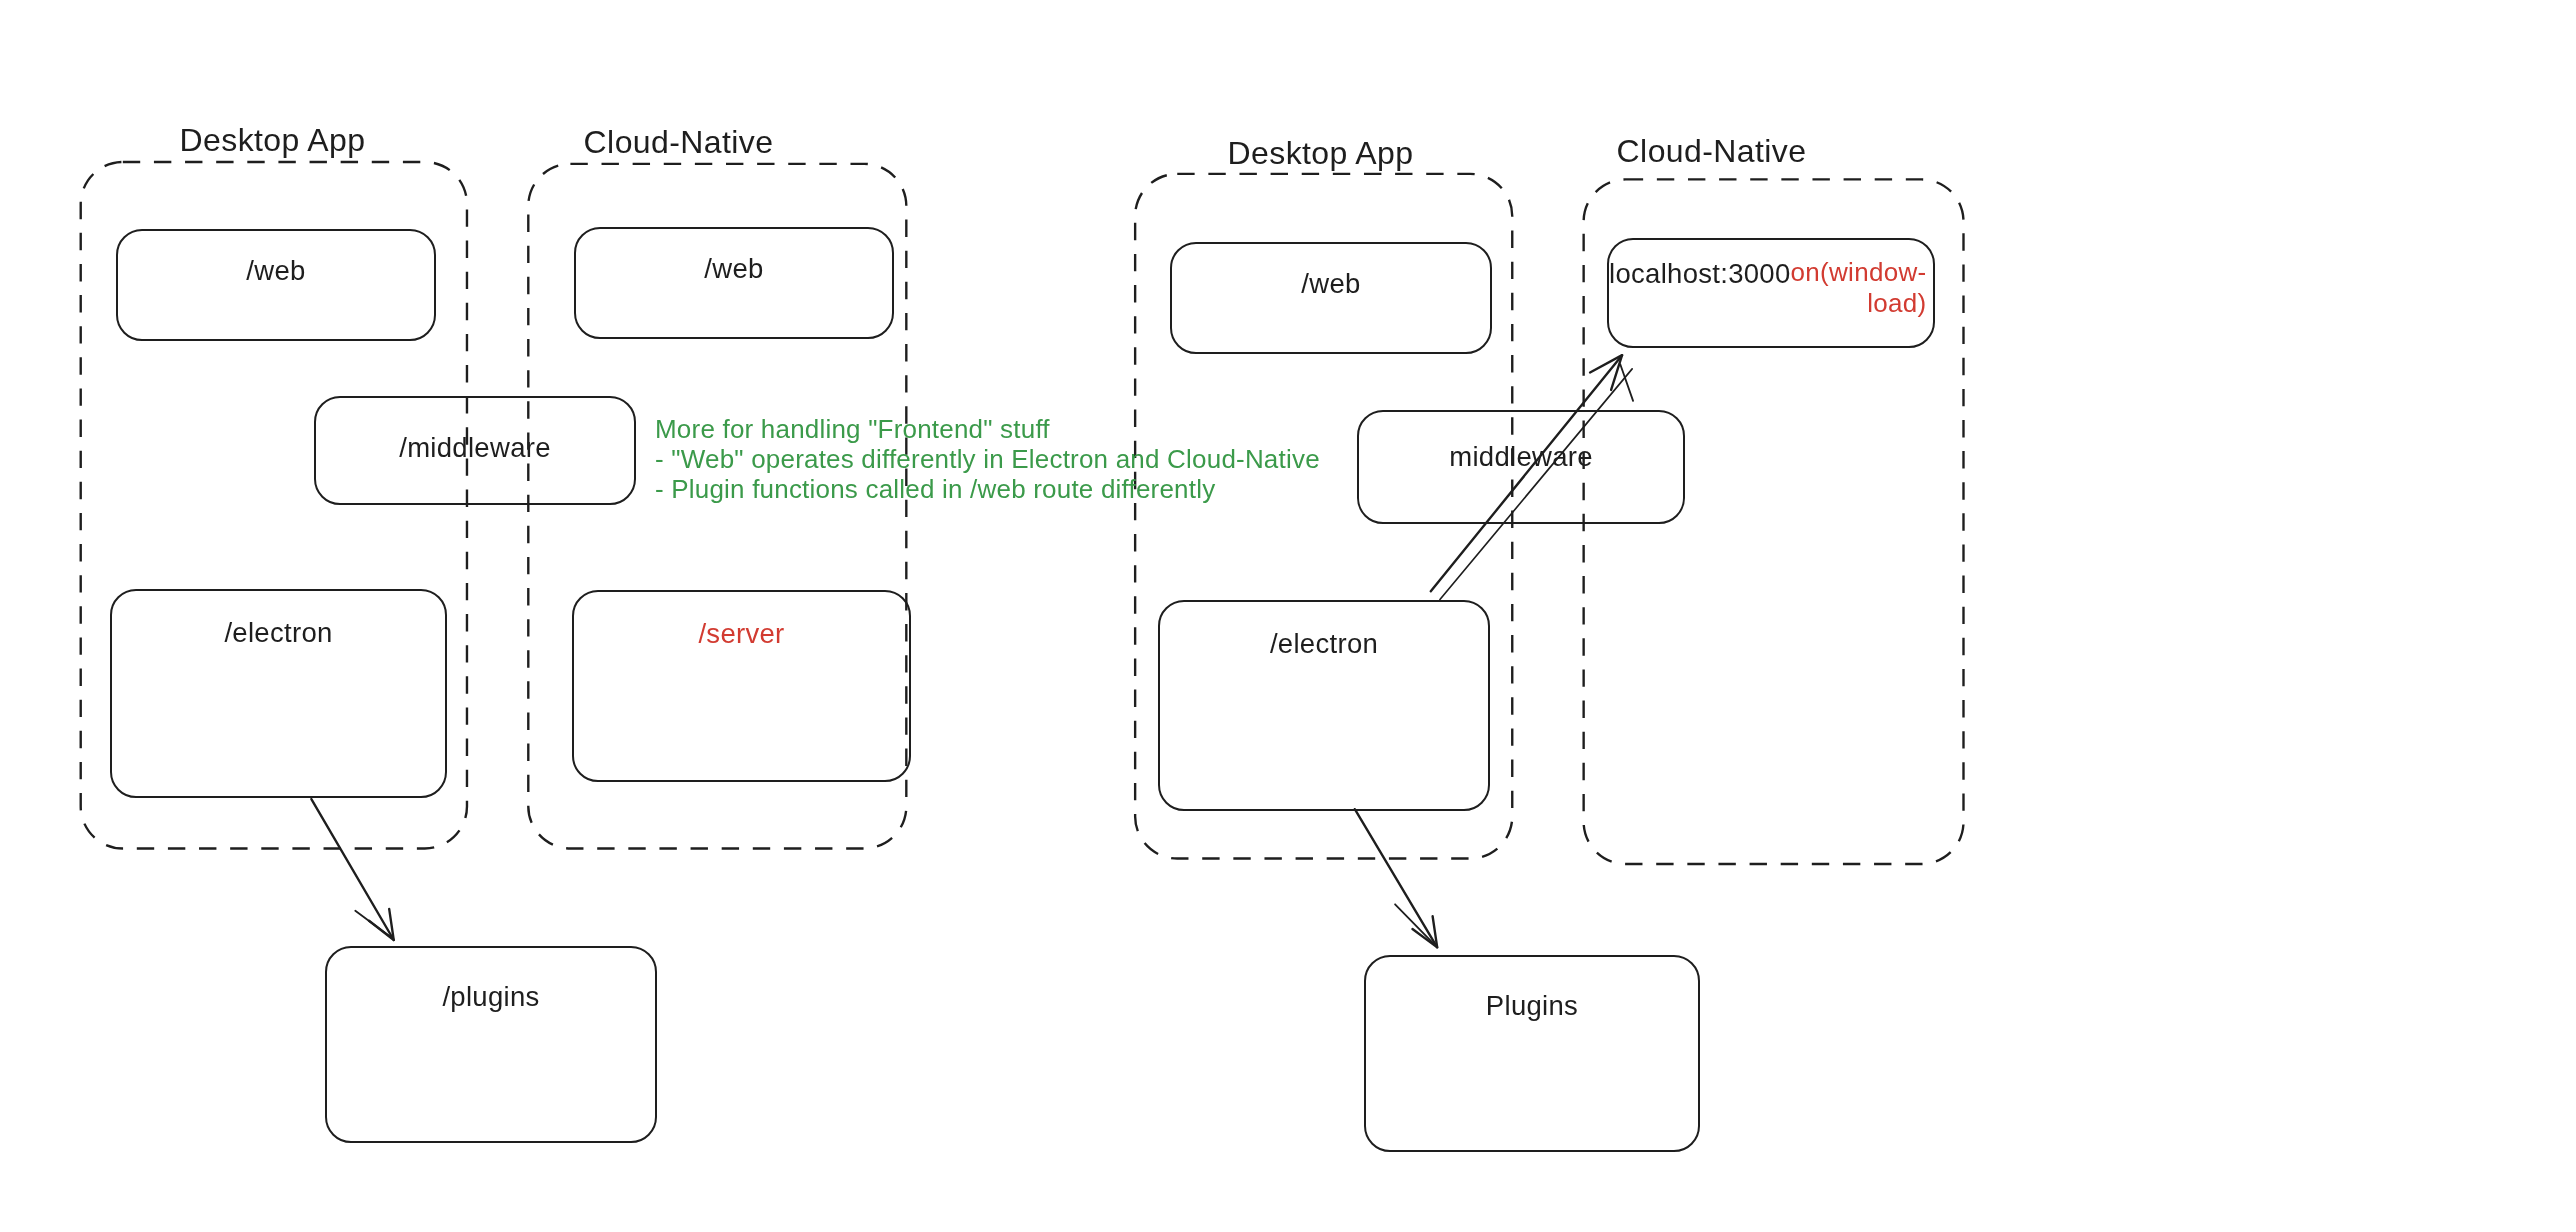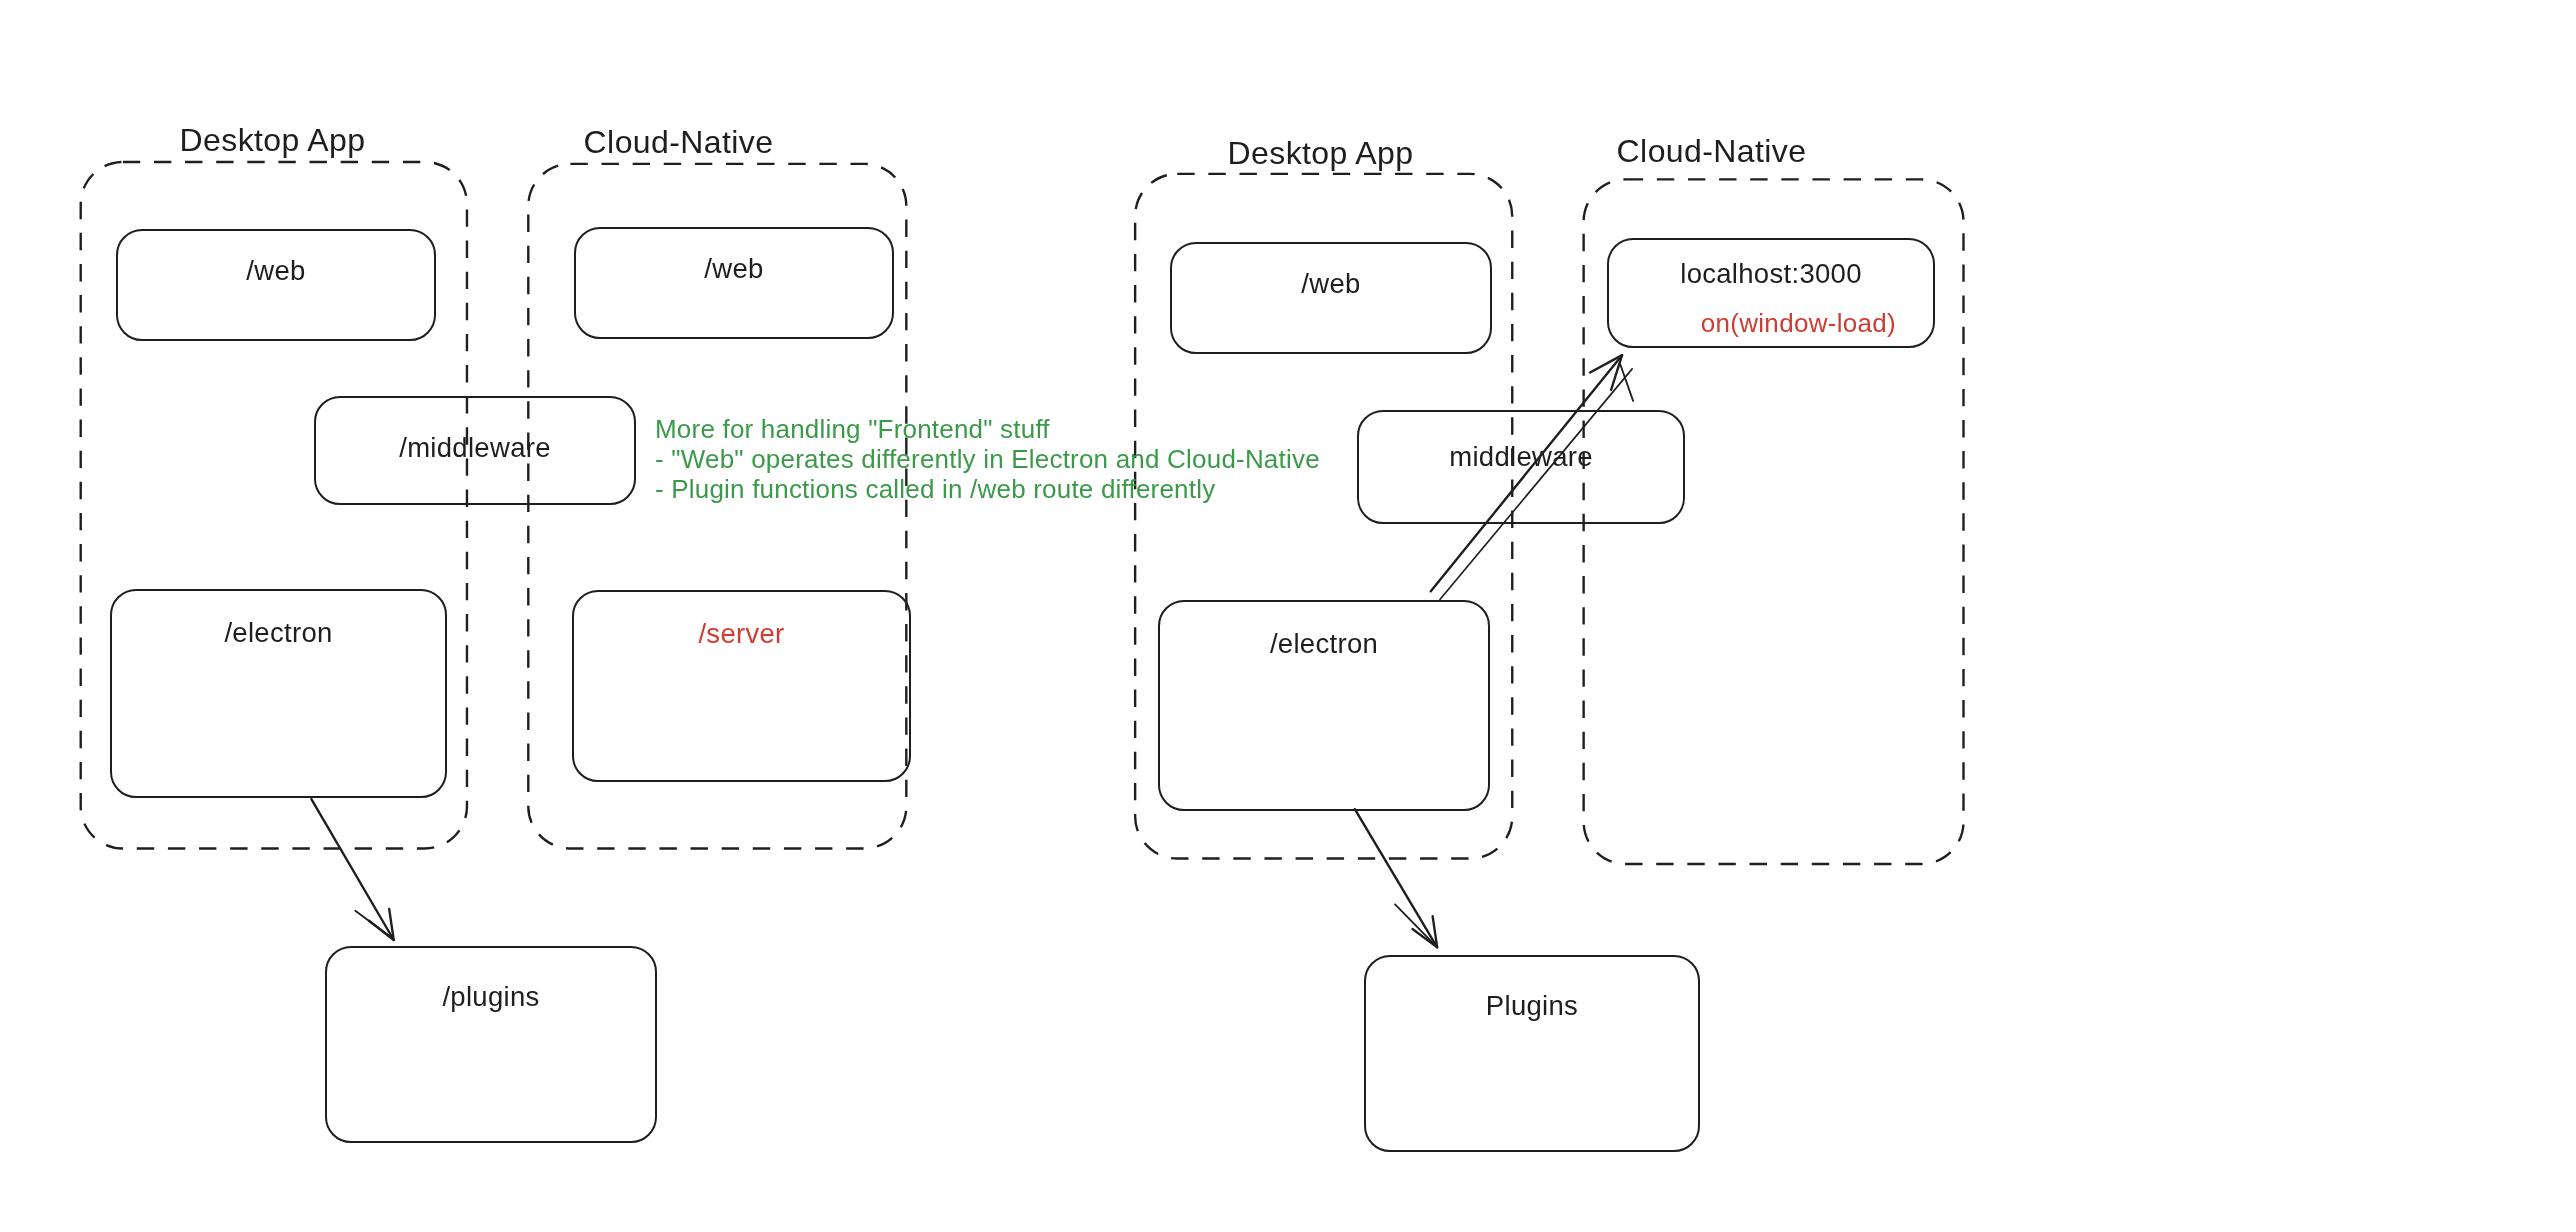--- a/index.html
+++ b/index.html
@@ -36,21 +36,21 @@
     position:absolute;
     font-size:26px;
     line-height:30px;
     letter-spacing:0.2px;
     white-space:nowrap;
   }
   .note-green{color:#3b9a4a;}
   .note-red{color:#d23b31;}
   .red-text{color:#d23b31;}
   .local-box{
-    flex-direction:column;
+    flex-direction:row;
     align-items:stretch;
     justify-content:flex-start;
   }
   .local-title{text-align:center;padding-top:18.3px;}
   .local-event{
     text-align:right;
     padding-right:37px;
     padding-top:17.4px;
     font-size:26px;
   }

